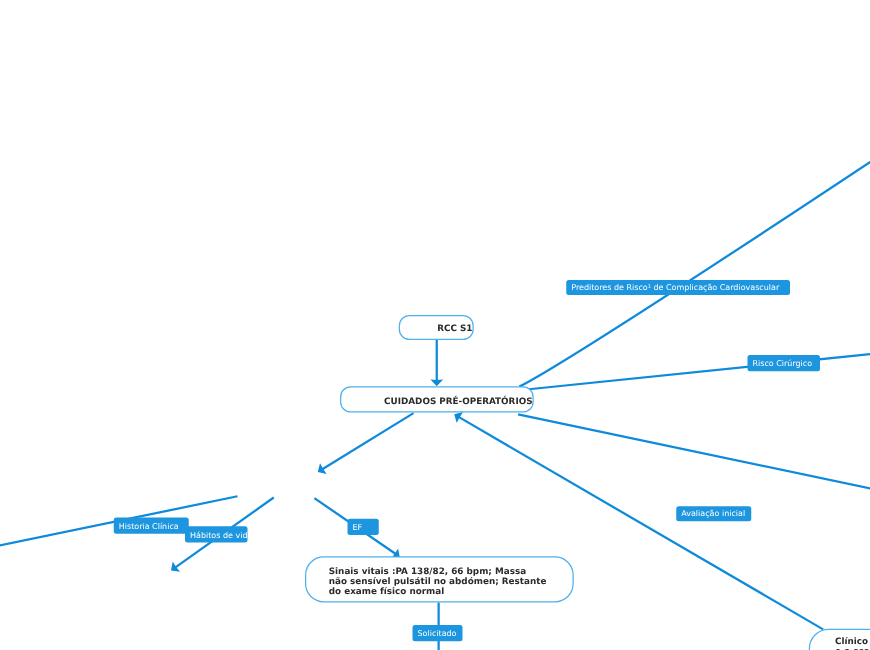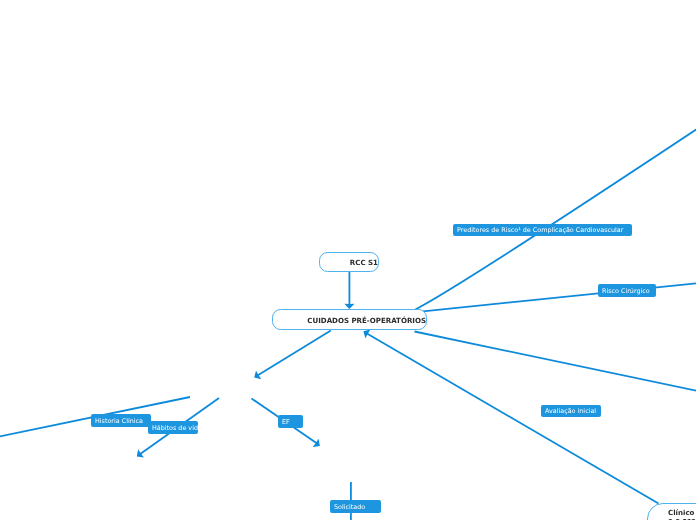--- a/index.html
+++ b/index.html
@@ -46,20 +46,25 @@
   <div class="node one" style="left:319px;top:252px;width:60px;height:20px;">
     <span class="t" style="left:0;top:6.1px;width:100%;">RCC S1</span>
   </div>
 
   <div class="node one" style="left:271.5px;top:309px;width:155px;height:21px;">
     <span class="t" style="left:0;top:6.5px;width:100%;">CUIDADOS PRÉ-OPERATÓRIOS</span>
   </div>
 
 
 
+  <div class="node" style="left:244px;top:445px;width:215px;height:37px;border-radius:15px;">
+    <span class="t" style="left:18.2px;top:7.4px;">Sinais vitais :PA 138/82, 66 bpm; Massa</span>
+    <span class="t" style="left:18.2px;top:15.3px;">não sensível pulsátil no abdómen; Restante</span>
+    <span class="t" style="left:18.2px;top:23.2px;">do exame físico normal</span>
+  </div>
 
   <div class="node" style="left:647px;top:502.5px;width:160px;height:40px;border-radius:16px;">
     <span class="t" style="left:19.5px;top:5.1px;">Clínico -</span>
     <span class="t" style="left:19.5px;top:13.0px;">e o score ASA</span>
   </div>
 
   <div class="label" style="left:453.3px;top:223.9px;width:178.7px;height:12.2px;padding-top:2.6px;">
     <span>Preditores de Risco¹ de Complicação Cardiovascular</span>
   </div>
 
@@ -76,16 +81,16 @@
   </div>
 
   <div class="label" style="left:147.5px;top:421.3px;width:50px;height:12.6px;padding-top:2.8px;">
     <span>Hábitos de vida</span>
   </div>
 
   <div class="label" style="left:278.3px;top:415.3px;width:25px;height:12.5px;padding-top:2.8px;">
     <span>EF</span>
   </div>
 
-  <div class="label" style="left:330.2px;top:500.3px;width:51px;height:12.5px;padding-top:2.8px;">
+  <div class="label" style="left:330.2px;top:500.3px;width:40px;height:12.5px;padding-top:2.8px;">
     <span>Solicitado</span>
   </div>
 </div>
 
 </body></html>

